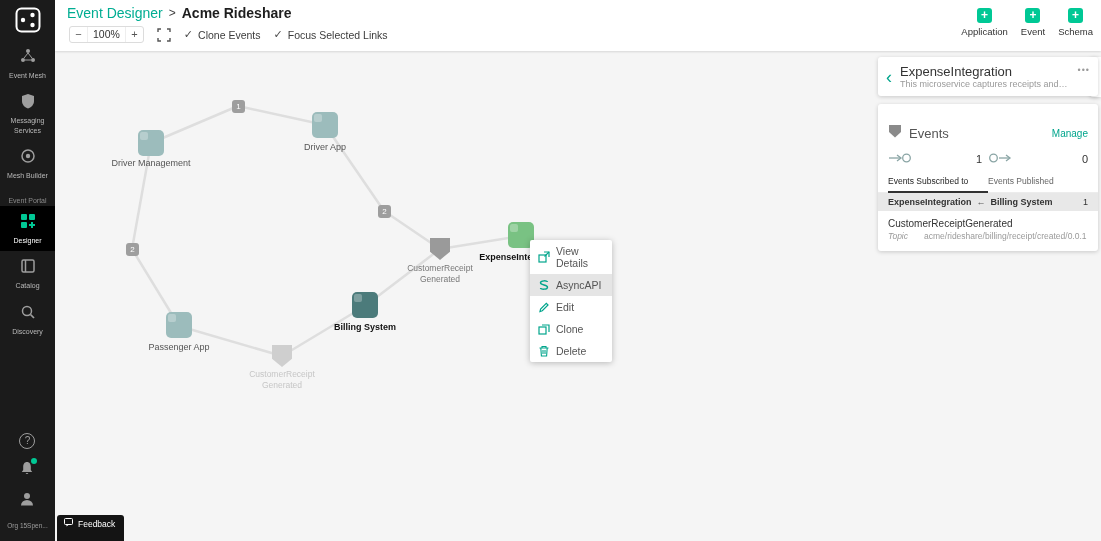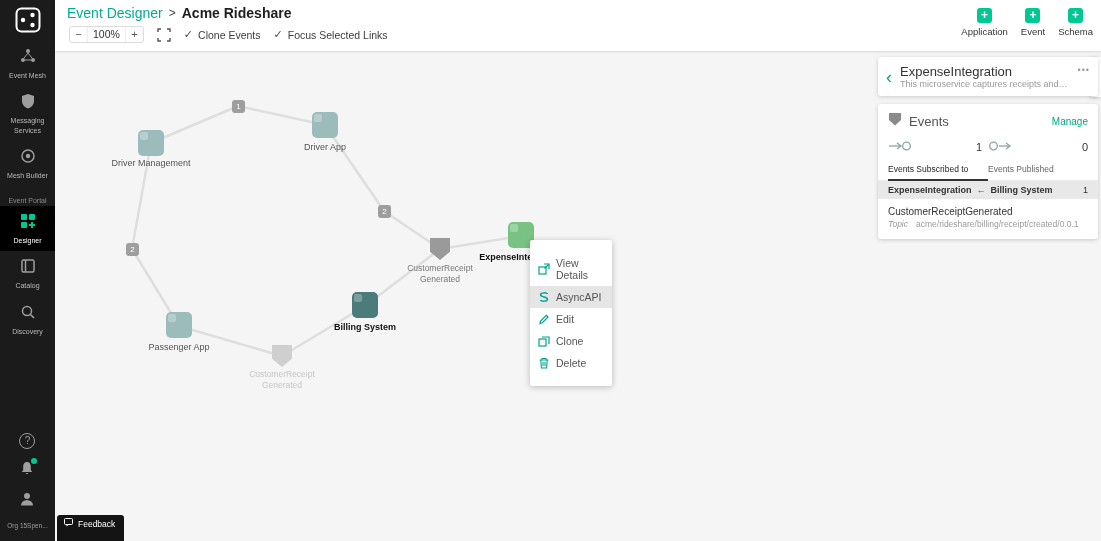--- a/index.html
+++ b/index.html
@@ -50,54 +50,54 @@
   .node.green{background:#79c283}
   .node-label{position:absolute;transform:translateX(-50%);font-size:9px;color:#555;white-space:nowrap;z-index:3}
   .node-label.bold{font-weight:bold;color:#111}
   .event-node{position:absolute;width:20px;height:22px;background:#9a9a9a;clip-path:polygon(0 0,100% 0,100% 62%,50% 100%,0 62%);cursor:pointer;z-index:3}
   .event-node.faded{background:#cfcfcf}
   .event-label{position:absolute;transform:translateX(-50%);font-size:8.5px;color:#777;text-align:center;width:66px;word-break:break-all;line-height:1.3;z-index:3}
   .event-label.faded{color:#c6c6c6}
   .badge{position:absolute;width:13px;height:13px;background:#9e9e9e;border-radius:3px;color:#fff;font-size:8px;text-align:center;line-height:13px;cursor:pointer;z-index:4}
 
   
-  .context-menu{position:absolute;left:475px;top:193px;width:82px;background:#fff;border-radius:2px;box-shadow:0 1px 6px rgba(0,0,0,.25);padding:12px 0;z-index:10}
+  .context-menu{position:absolute;left:475px;top:193px;width:82px;background:#fff;border-radius:2px;box-shadow:0 1px 6px rgba(0,0,0,.25);padding:0 0;z-index:10}
   .menu-item{display:flex;align-items:center;gap:6px;padding:5px 8px;font-size:10.5px;color:#555;cursor:pointer}
   .menu-item.hover{background:#e5e5e5}
   .menu-icon{color:#00a58c;display:flex;flex:0 0 12px}
 
   
   .panel-card{position:absolute;background:#fff;border-radius:3px;box-shadow:0 1px 4px rgba(0,0,0,.18);z-index:15}
   .card-app{left:878px;top:57px;width:220px;height:39px;display:flex;align-items:center;padding:0 8px;gap:8px}
   .back-chevron{color:#00a58c;font-size:18px;line-height:1;cursor:pointer}
   .card-app-titles{flex:1;min-width:0}
   .card-app-title{font-size:13px;color:#333}
   .card-app-sub{font-size:9px;color:#9a9a9a;white-space:nowrap;overflow:hidden;text-overflow:ellipsis}
   .kebab{color:#9a9a9a;font-size:9px;letter-spacing:1px;cursor:pointer;align-self:flex-start;margin-top:8px}
   .edge-sliver{position:absolute;left:1090px;top:57px;width:11px;height:40px;background:#fff;border-radius:3px 0 0 3px;box-shadow:0 1px 4px rgba(0,0,0,.18);z-index:14;display:flex;flex-direction:column;justify-content:space-between;align-items:center;padding:3px 0}
   .edge-chevron{color:#8a8a8a;font-size:11px;cursor:pointer}
   .edge-badge{color:#555;font-size:9px}
-  .card-events{left:878px;top:104px;width:220px;padding-top:8px}
+  .card-events{left:878px;top:104px;width:220px;padding-top:20px}
   .events-header{display:flex;align-items:center;gap:7px;padding:0 10px 6px}
   .events-title{font-size:13px;color:#555;flex:1}
   .manage-link{font-size:10px;color:#00a58c;cursor:pointer}
   .events-stats{display:flex;padding:2px 10px 4px}
   .stat{flex:1;display:flex;align-items:center}
   .stat-val{margin-left:auto;font-size:11px;color:#333;padding-right:6px}
   .stat:last-child .stat-val{padding-right:0}
   .events-tabs{display:flex;padding:0 10px;border-bottom:1px solid #ececec}
   .tab{flex:1;padding:4px 0 5px;font-size:8.5px;color:#666;cursor:pointer}
   .tab.active{color:#1e1e1e;font-weight:normal;border-bottom:2px solid #333;margin-bottom:-1px}
   .relation-row{display:flex;align-items:center;gap:5px;background:#e8e8e8;font-size:9px;font-weight:bold;color:#333;padding:4px 10px}
   .relation-arrow{color:#555;font-weight:normal}
   .relation-count{margin-left:auto;font-weight:normal;color:#333}
   .event-item{padding:7px 10px 10px;cursor:pointer}
   .event-name{font-size:10px;color:#333;margin-bottom:2px}
   .event-topic{font-size:8.5px;color:#9a9a9a}
-  .event-topic em{margin-right:8px}
+  .event-topic em{margin-right:16px}
 
   
   .feedback-btn{position:absolute;left:57px;bottom:0;background:#141414;color:#fff;font-size:8.5px;display:flex;align-items:center;gap:5px;padding:3px 9px 12px 7px;border-radius:3px 3px 0 0;cursor:pointer;z-index:25}
 </style>
 </head>
 <body>
 
 <div class="app">
 
   <aside class="sidebar">

